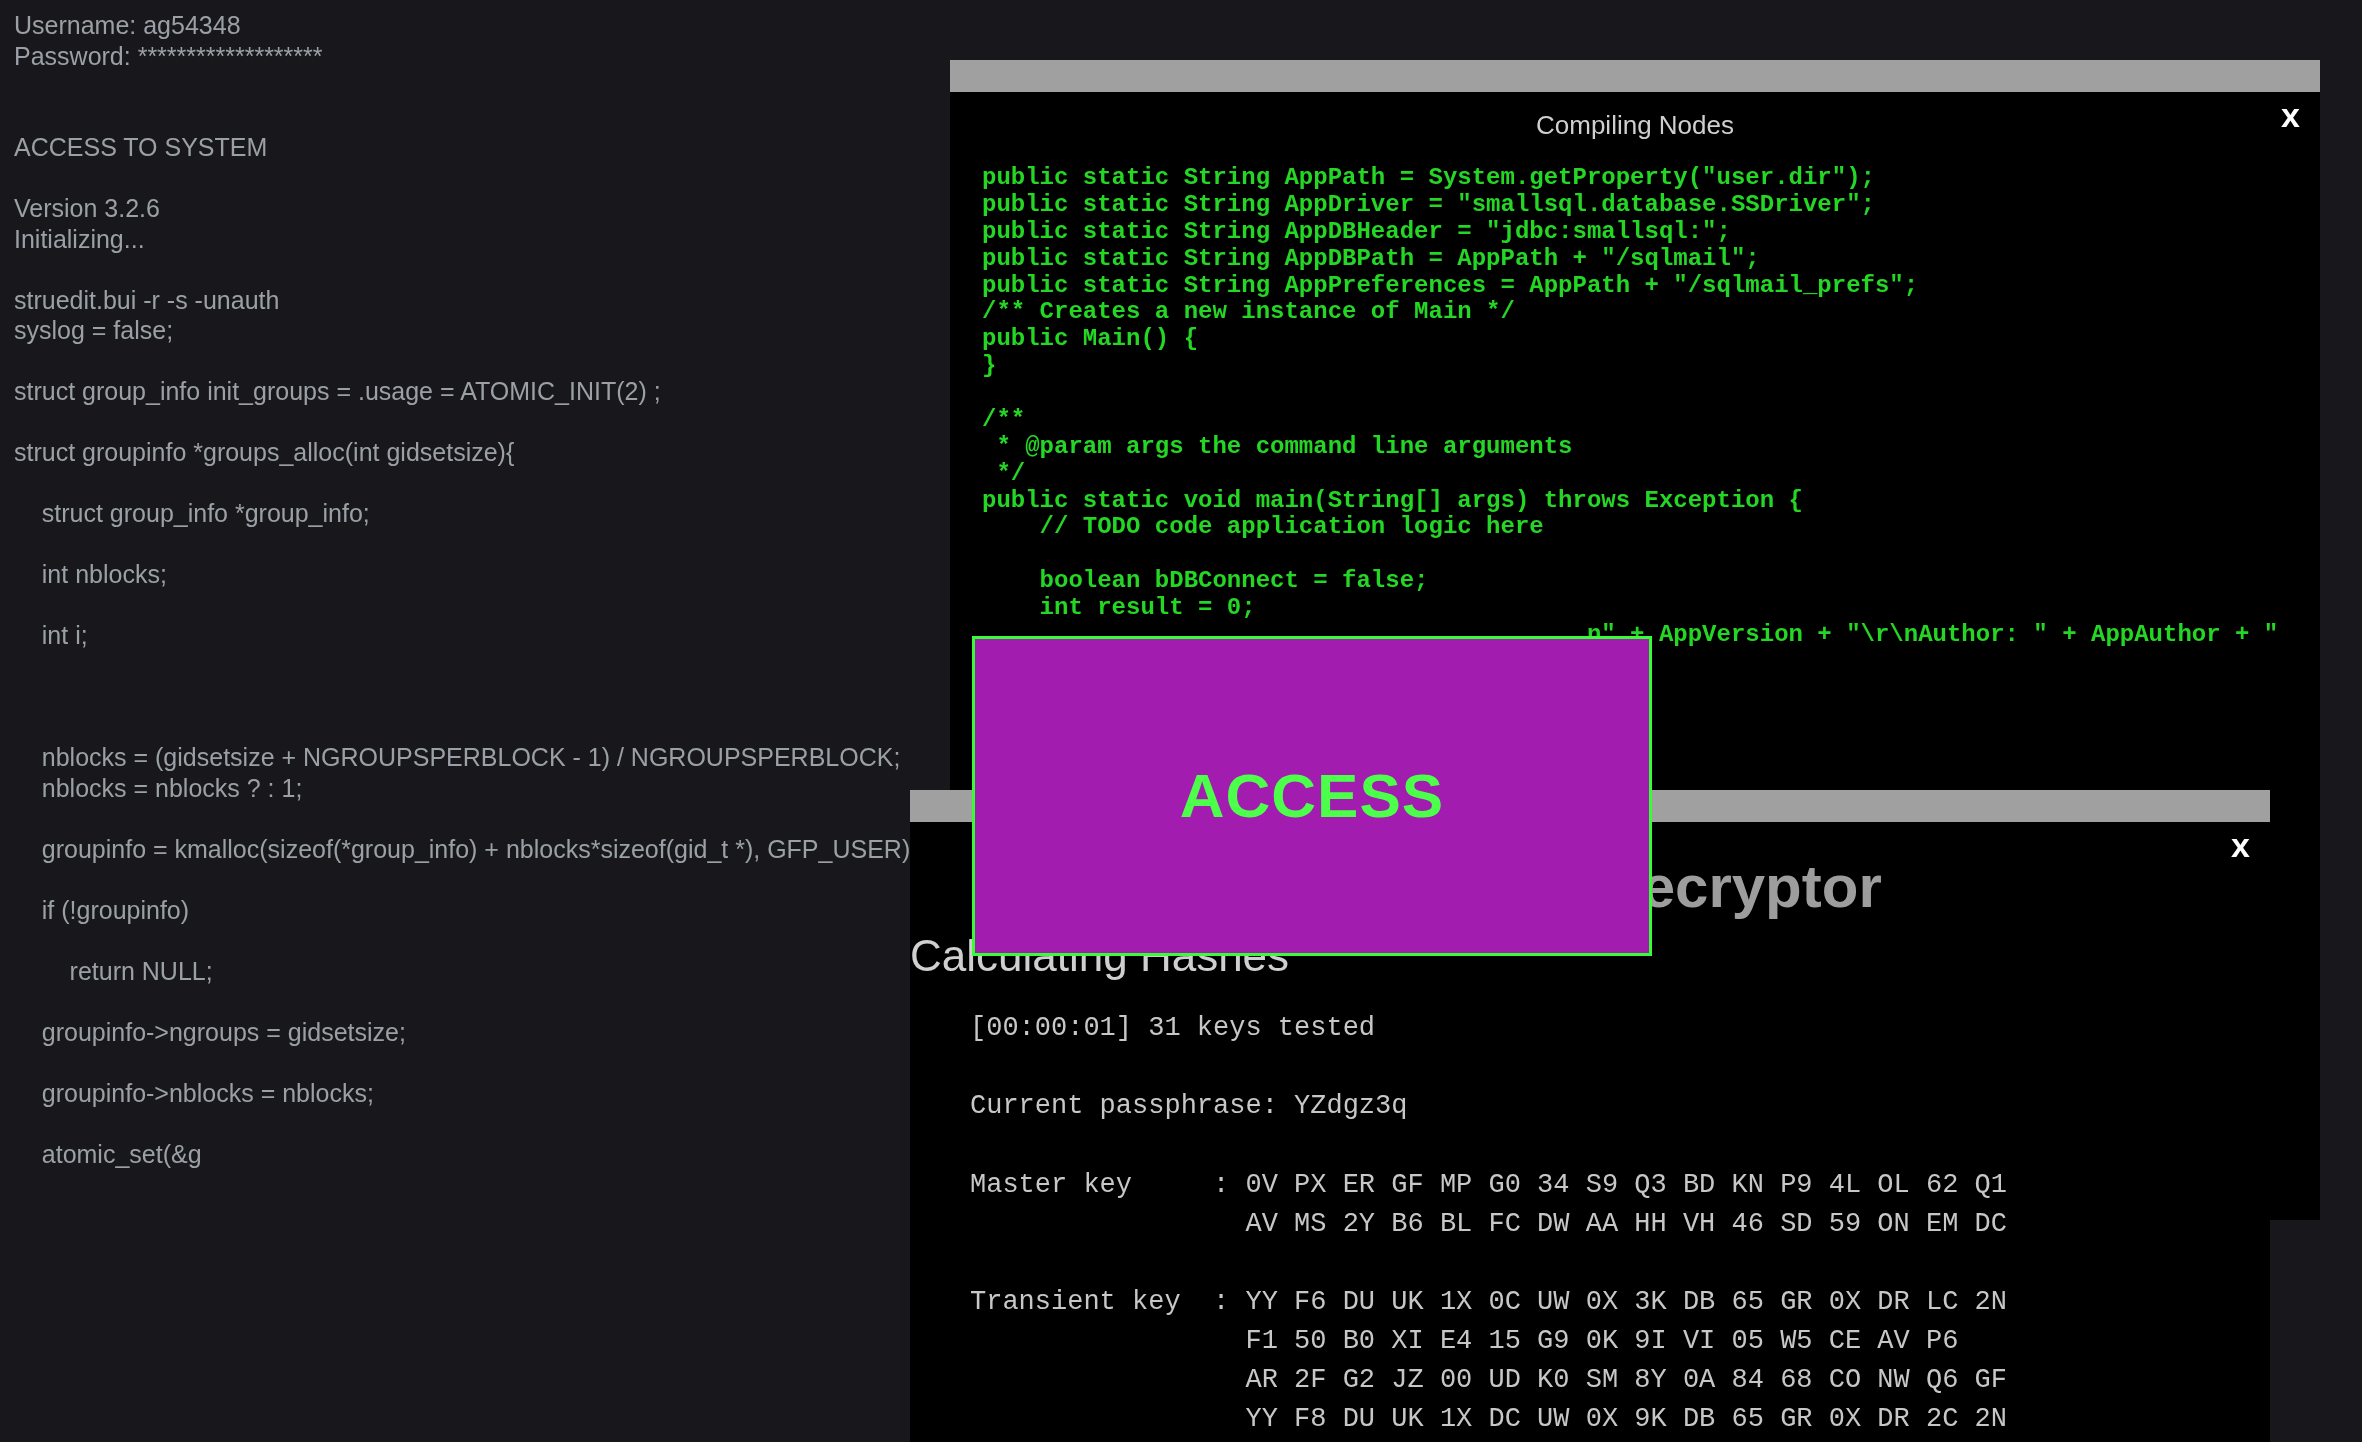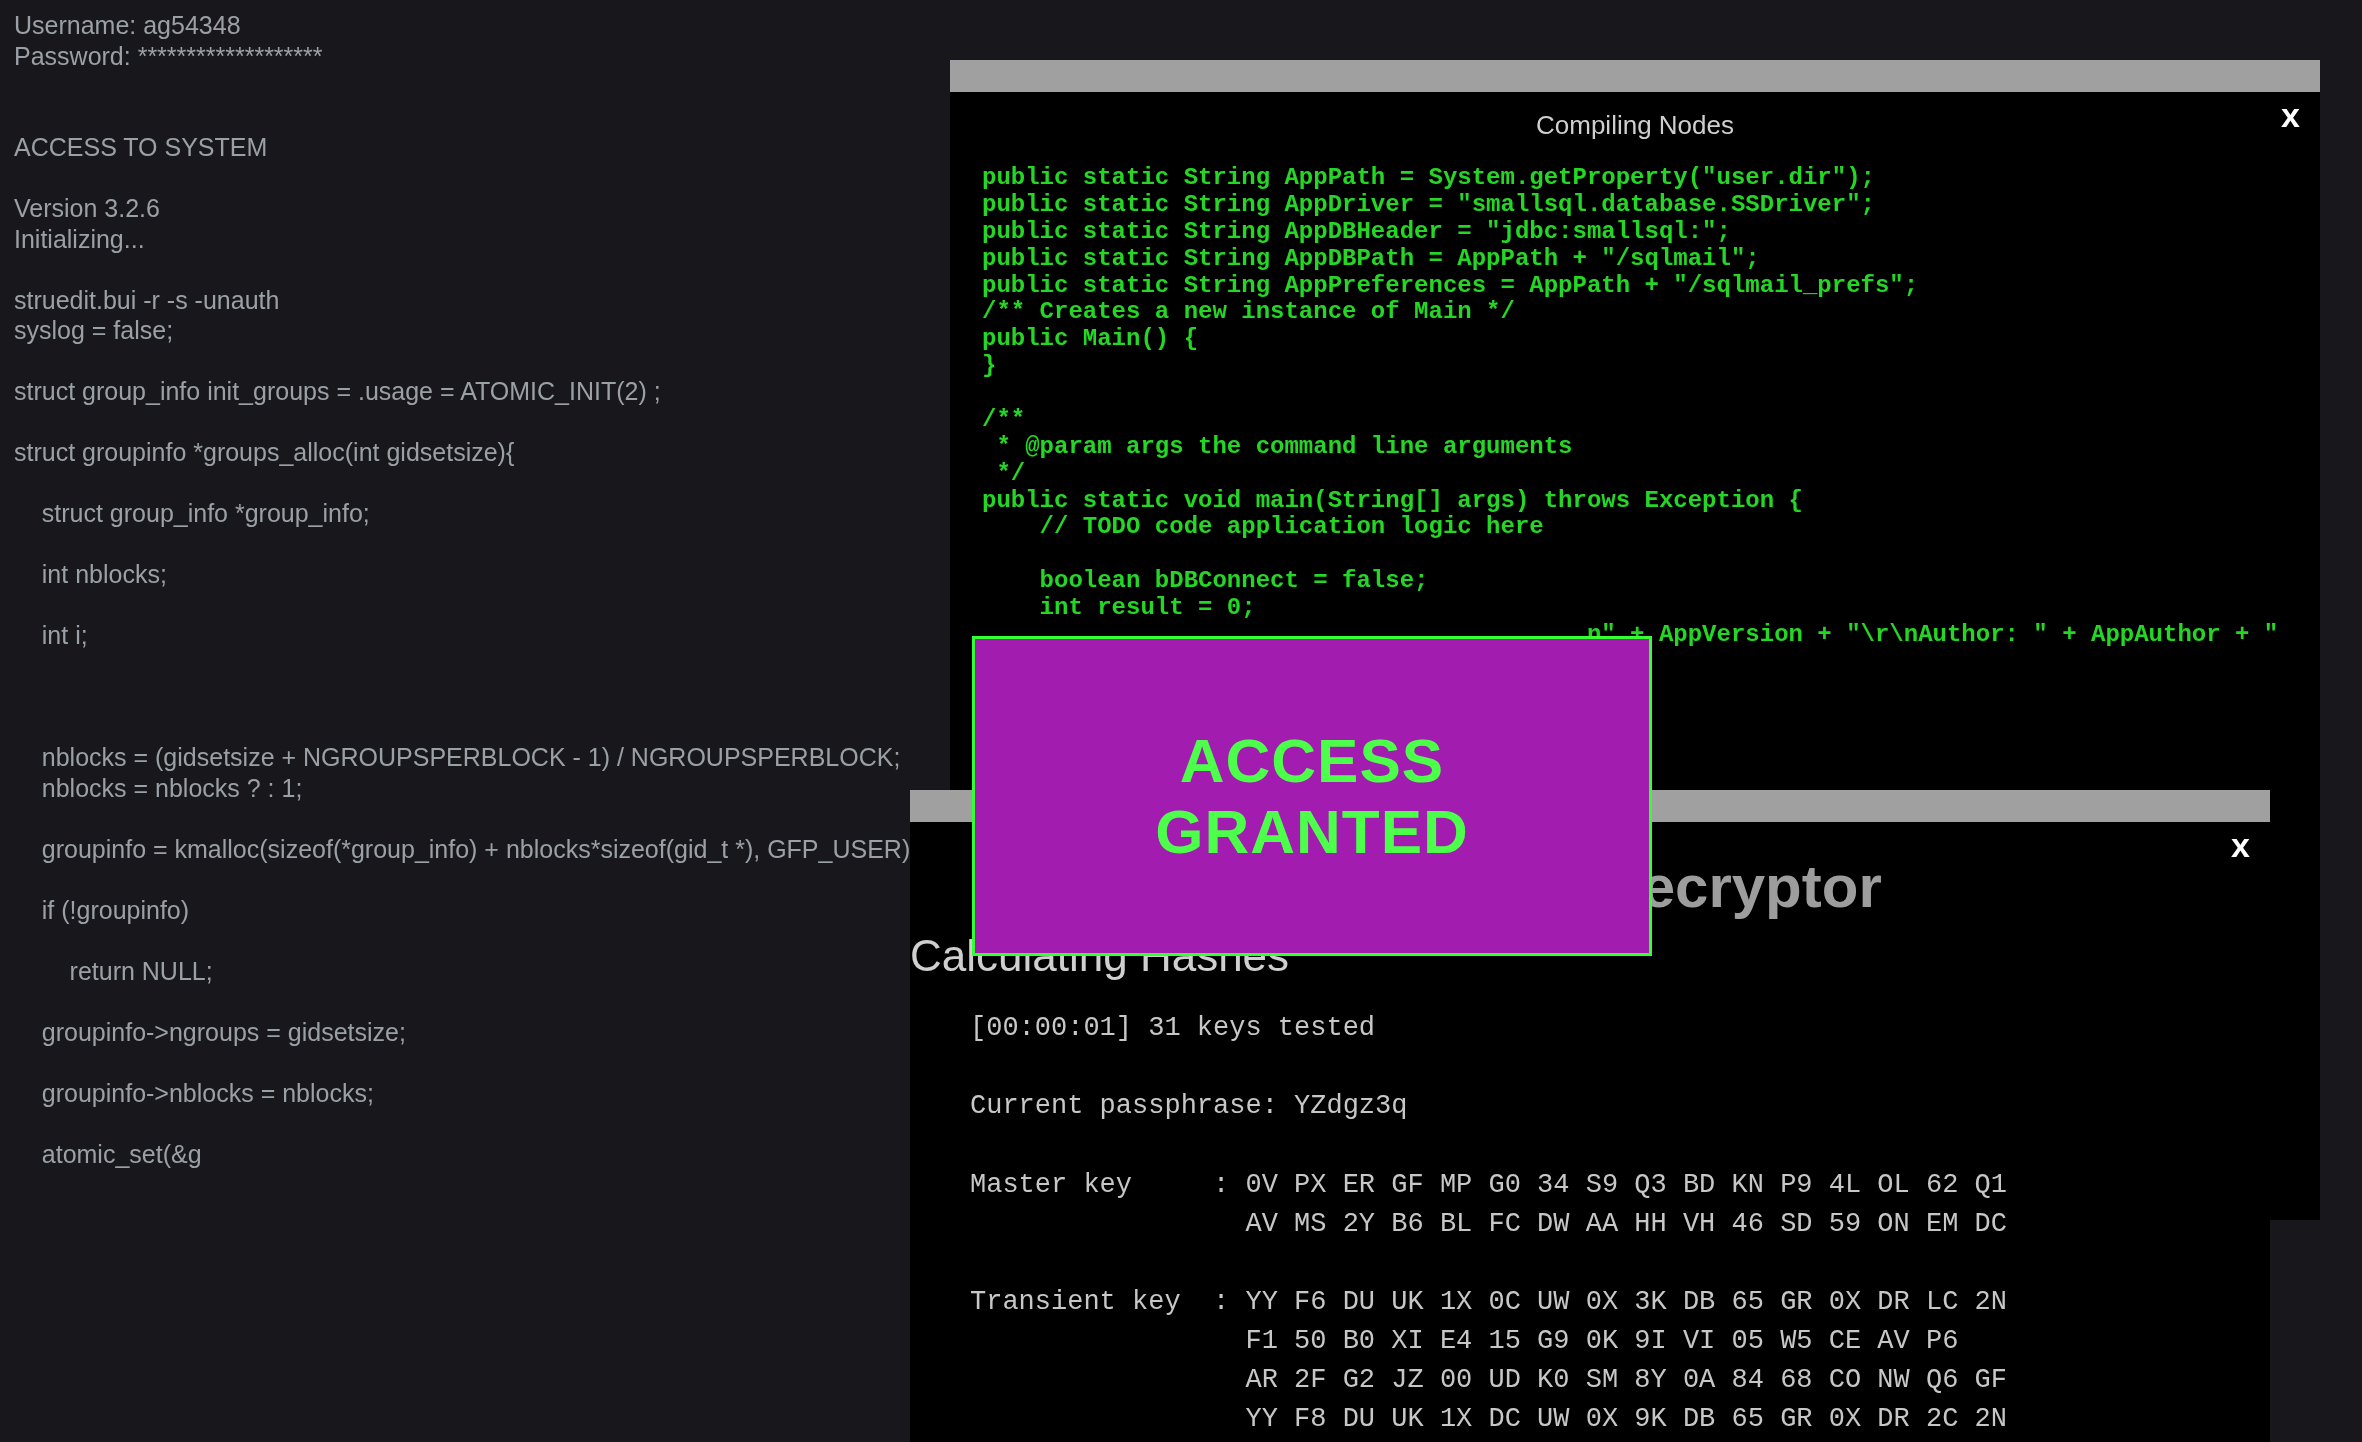--- a/index.html
+++ b/index.html
@@ -198,15 +198,14 @@
 
 Transient key  : YY F6 DU UK 1X 0C UW 0X 3K DB 65 GR 0X DR LC 2N
                  F1 50 B0 XI E4 15 G9 0K 9I VI 05 W5 CE AV P6
                  AR 2F G2 JZ 00 UD K0 SM 8Y 0A 84 68 CO NW Q6 GF
                  YY F8 DU UK 1X DC UW 0X 9K DB 65 GR 0X DR 2C 2N</pre>
 </div>
 
 <div class="access">
   <span>
     <span>ACCESS</span><br>
-    <span>GRANTED</span>
   </span>
 </div>
 
 </body></html>

